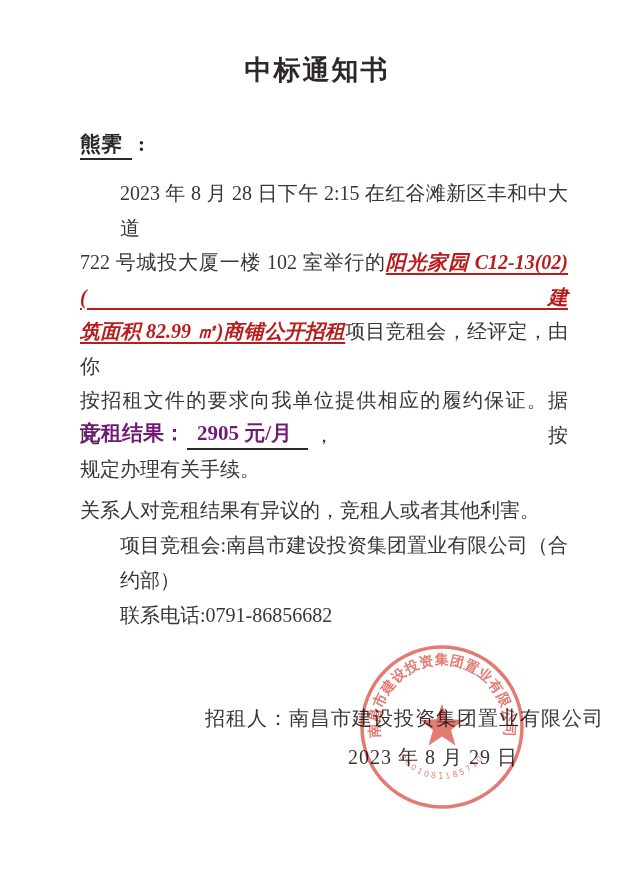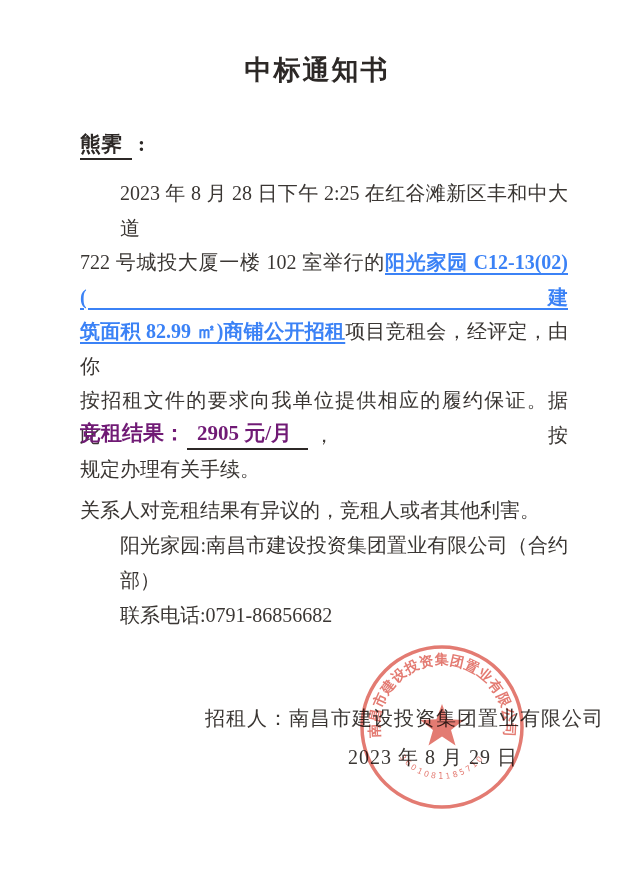--- a/index.html
+++ b/index.html
@@ -33,24 +33,25 @@
   }
   .notice{
     position:absolute;top:493px;left:80px;width:488px;
     font-size:20px;line-height:35px;
   }
   .line{text-align:justify;}
   .line.fill{text-align-last:justify;}
   .line.indent{padding-left:40px;}
   .bseg{
     font-weight:bold;
-    color:#3b82f6;
+    color:#b91c1c;
     text-decoration:underline;
     text-decoration-thickness:2px;
     text-underline-offset:4px;
+    font-style:italic;
   }
   .result{
     position:absolute;top:419px;left:80px;
     font-size:21px;font-weight:bold;color:#701a75;
   }
   .result .value{
     display:inline-block;
     border-bottom:2px solid #2c2826;
     padding:0 16px 1px 10px;
     margin-left:2px;
@@ -76,34 +77,34 @@
 
 <div class="page">
 
   <div class="title">中标通知书</div>
 
   <div class="salutation">
     <span class="name">熊霁</span><span class="colon">:</span>
   </div>
 
   <div class="para1">
-    <div class="line fill indent">2023 年 8 月 28 日下午 2:25 在红谷滩新区丰和中大道</div>
+    <div class="line fill indent">2023 年 8 月 28 日下午 2:15 在红谷滩新区丰和中大道</div>
     <div class="line fill"><span>722 号城投大厦一楼 102 室举行的</span><span class="bseg">阳光家园 C12-13(02)(建</span></div>
     <div class="line fill"><span class="bseg">筑面积 82.99 ㎡)商铺公开招租</span><span>项目竞租会，经评定，由你</span></div>
     <div class="line fill">按招租文件的要求向我单位提供相应的履约保证。据此，按</div>
     <div class="line">规定办理有关手续。</div>
   </div>
 
   <div class="result">
     <span>竞租结果：</span><span class="value">2905 元/月</span>
   </div>
 
   <div class="notice">
     <div class="line">关系人对竞租结果有异议的，竞租人或者其他利害。</div>
-    <div class="line indent">阳光家园:南昌市建设投资集团置业有限公司（合约部）</div>
+    <div class="line indent">项目竞租会:南昌市建设投资集团置业有限公司（合约部）</div>
     <div class="line indent">联系电话:0791-86856682</div>
   </div>
 
   <div class="sig-line">招租人：南昌市建设投资集团置业有限公司</div>
   <div class="sig-date">2023 年 8 月 29 日</div>
 
   <svg class="stamp" viewBox="0 0 172 172">
     <defs>
       <path id="ringPath" d="M 23.2 91.5 A 63 63 0 1 1 148.8 91.5" fill="none"></path>
       <path id="codePath" d="M 43.4 115.8 A 52 52 0 0 0 128.6 115.8" fill="none"></path>

